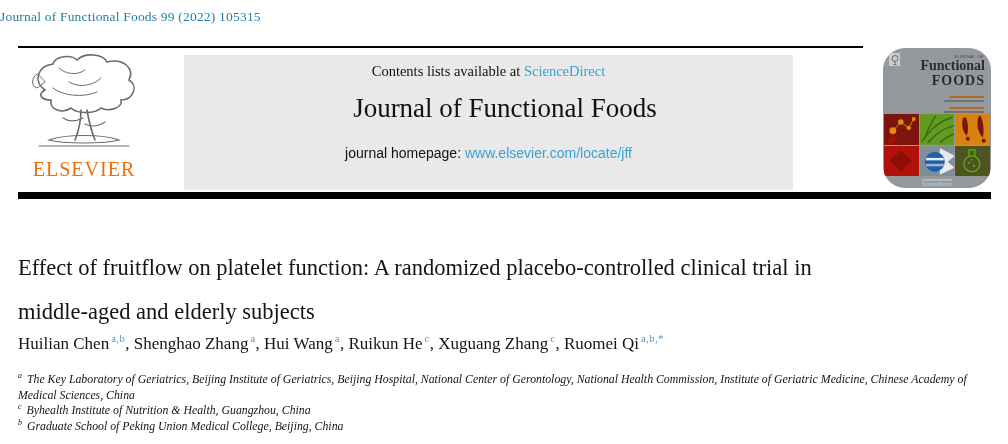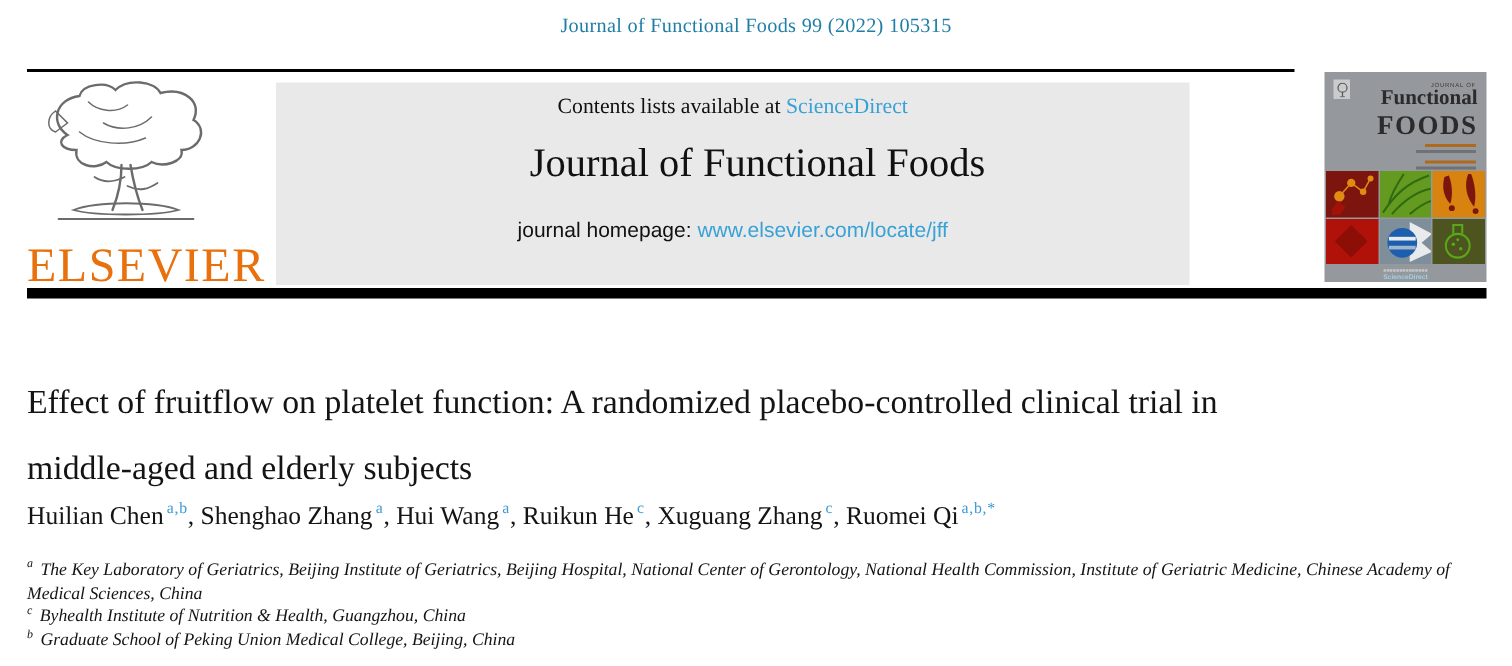--- a/index.html
+++ b/index.html
@@ -4,68 +4,68 @@
 <style>
   html,body { margin:0; padding:0; background:#fff; }
   #page {
     position:relative; width:1008px; height:444px; background:#ffffff;
     font-family:"Liberation Serif", serif; overflow:hidden;
   }
 
   
   .citation {
     position:absolute; top:9px; left:0; width:100%;
-    text-align:center; font-size:13.5px; color:var(--citation_teal);
+    font-size:13.5px; color:var(--citation_teal);
     letter-spacing:.2px;
   }
 
   
   .top-rule { position:absolute; left:18px; top:46px; width:845px; height:2px; background:#000; }
 
   
   .logo-block { position:absolute; left:18px; top:52px; width:132px; height:138px; text-align:center; }
   .logo-tree { display:block; margin:0 auto; }
   .elsevier-wordmark {
     display:block; margin-top:2px;
-    font-size:32px; color:var(--elsevier_orange);
+    font-size:20px; color:var(--elsevier_orange);
     letter-spacing:1px; font-family:"Liberation Serif", serif;
   }
 
   
   .banner {
     position:absolute; left:152px; top:55px; width:609px; height:135px;
     background:var(--banner_gray); text-align:center;margin-left:32px;
   }
   .contents-line { margin-top:8px; font-size:14.5px; color:#111; }
   .contents-line a, .homepage-line a { color:var(--link_blue); text-decoration:none; }
   .journal-title { margin-top:13px; font-size:27px; color:#111;padding-left:33px; }
   .homepage-line {
     margin-top:21px; font-size:14px; color:#111;
     font-family:"Liberation Sans", sans-serif;
   }
 
   
   .cover {
     position:absolute; left:883px; top:48px; width:108px; height:140px;
-    background:var(--cover_gray); overflow:hidden;
+    background:var(--cover_gray); overflow:hidden;border-radius:22px;
   }
   .cover-chip {
     position:absolute; left:6px; top:5px; width:11px; height:13px;
     background:#c9cbcd; display:flex; align-items:center; justify-content:center;
   }
   .cover-kicker {
     position:absolute; right:7px; top:6px; font-size:4px; letter-spacing:.5px;
     color:#3c3c3c; font-family:"Liberation Sans", sans-serif;
   }
   .cover-title1 {
     position:absolute; right:6px; top:10px; font-size:14px; font-weight:bold;
     color:#2b2b2b; font-family:"Liberation Serif", serif;
   }
   .cover-title2 {
-    position:absolute; right:6px; top:25px; font-size:18px; font-weight:bold;
+    position:absolute; right:6px; top:25px; font-size:14px; font-weight:bold;
     letter-spacing:1px; color:#2b2b2b; font-family:"Liberation Serif", serif;
   }
   .editor-bars { position:absolute; right:7px; top:48px; width:40px; }
   .editor-bars .bar { height:2px; margin-bottom:2px; background:#6f7276; }
   .editor-bars .bar.orange { background:#b06a20; width:34px; margin-left:6px; }
   .cover-tiles {
     position:absolute; left:1px; top:66px; width:106px; height:62px;
     display:grid; grid-template-columns:repeat(3,1fr); grid-template-rows:repeat(2,1fr); gap:1px;
   }
   .cover-tile { position:relative; overflow:hidden; }

